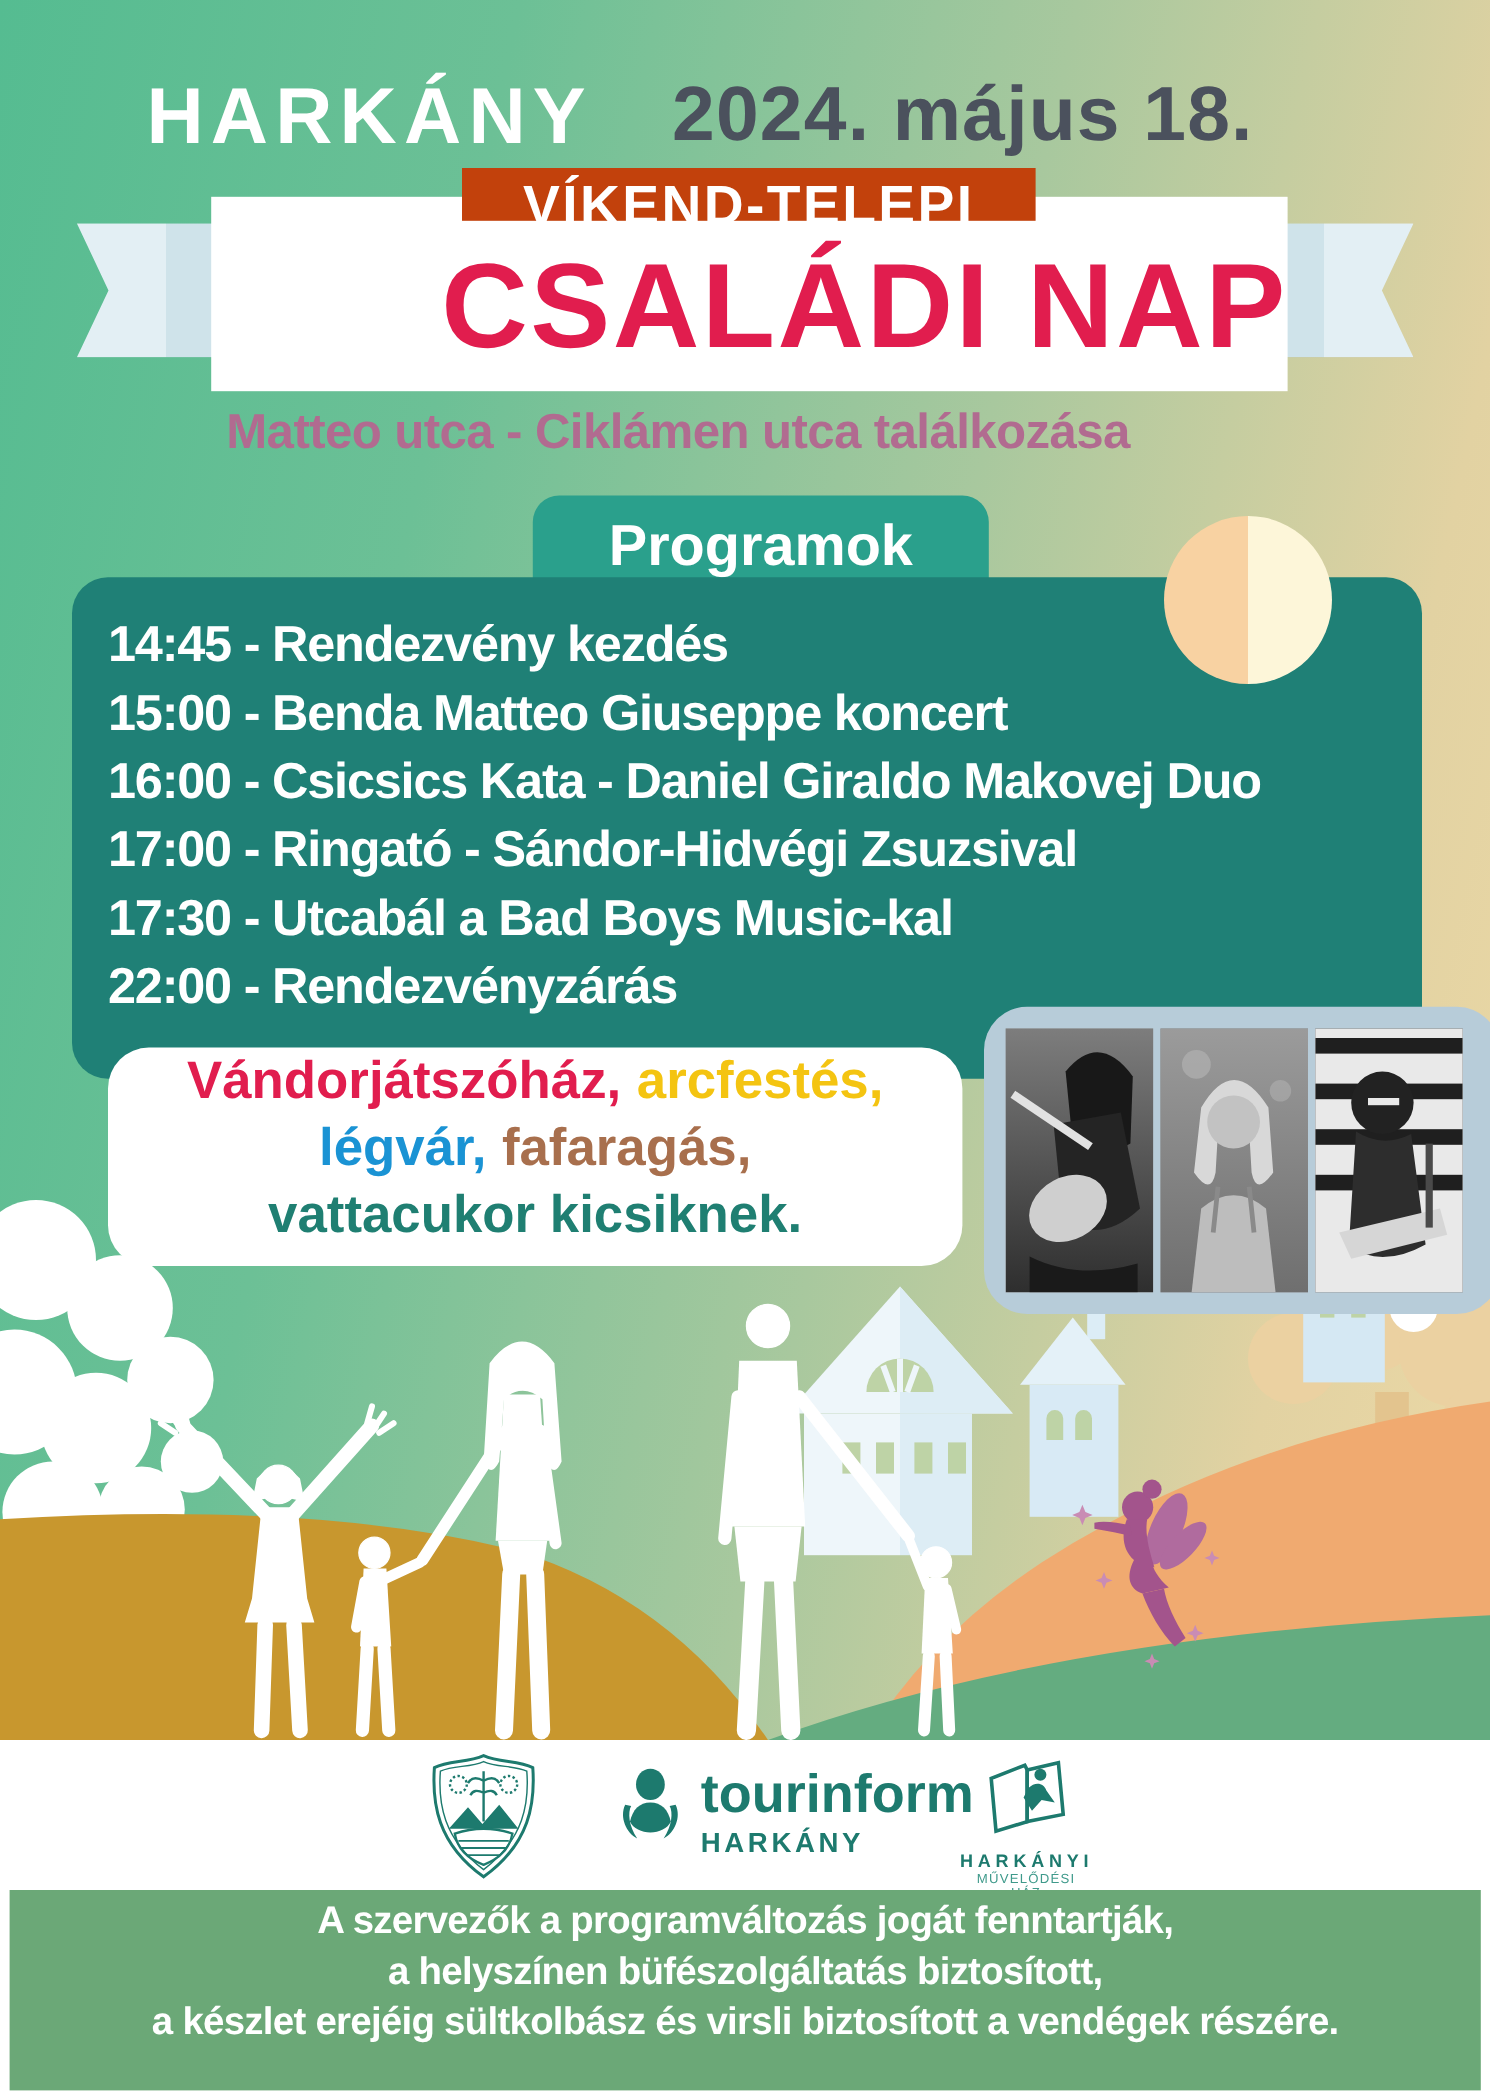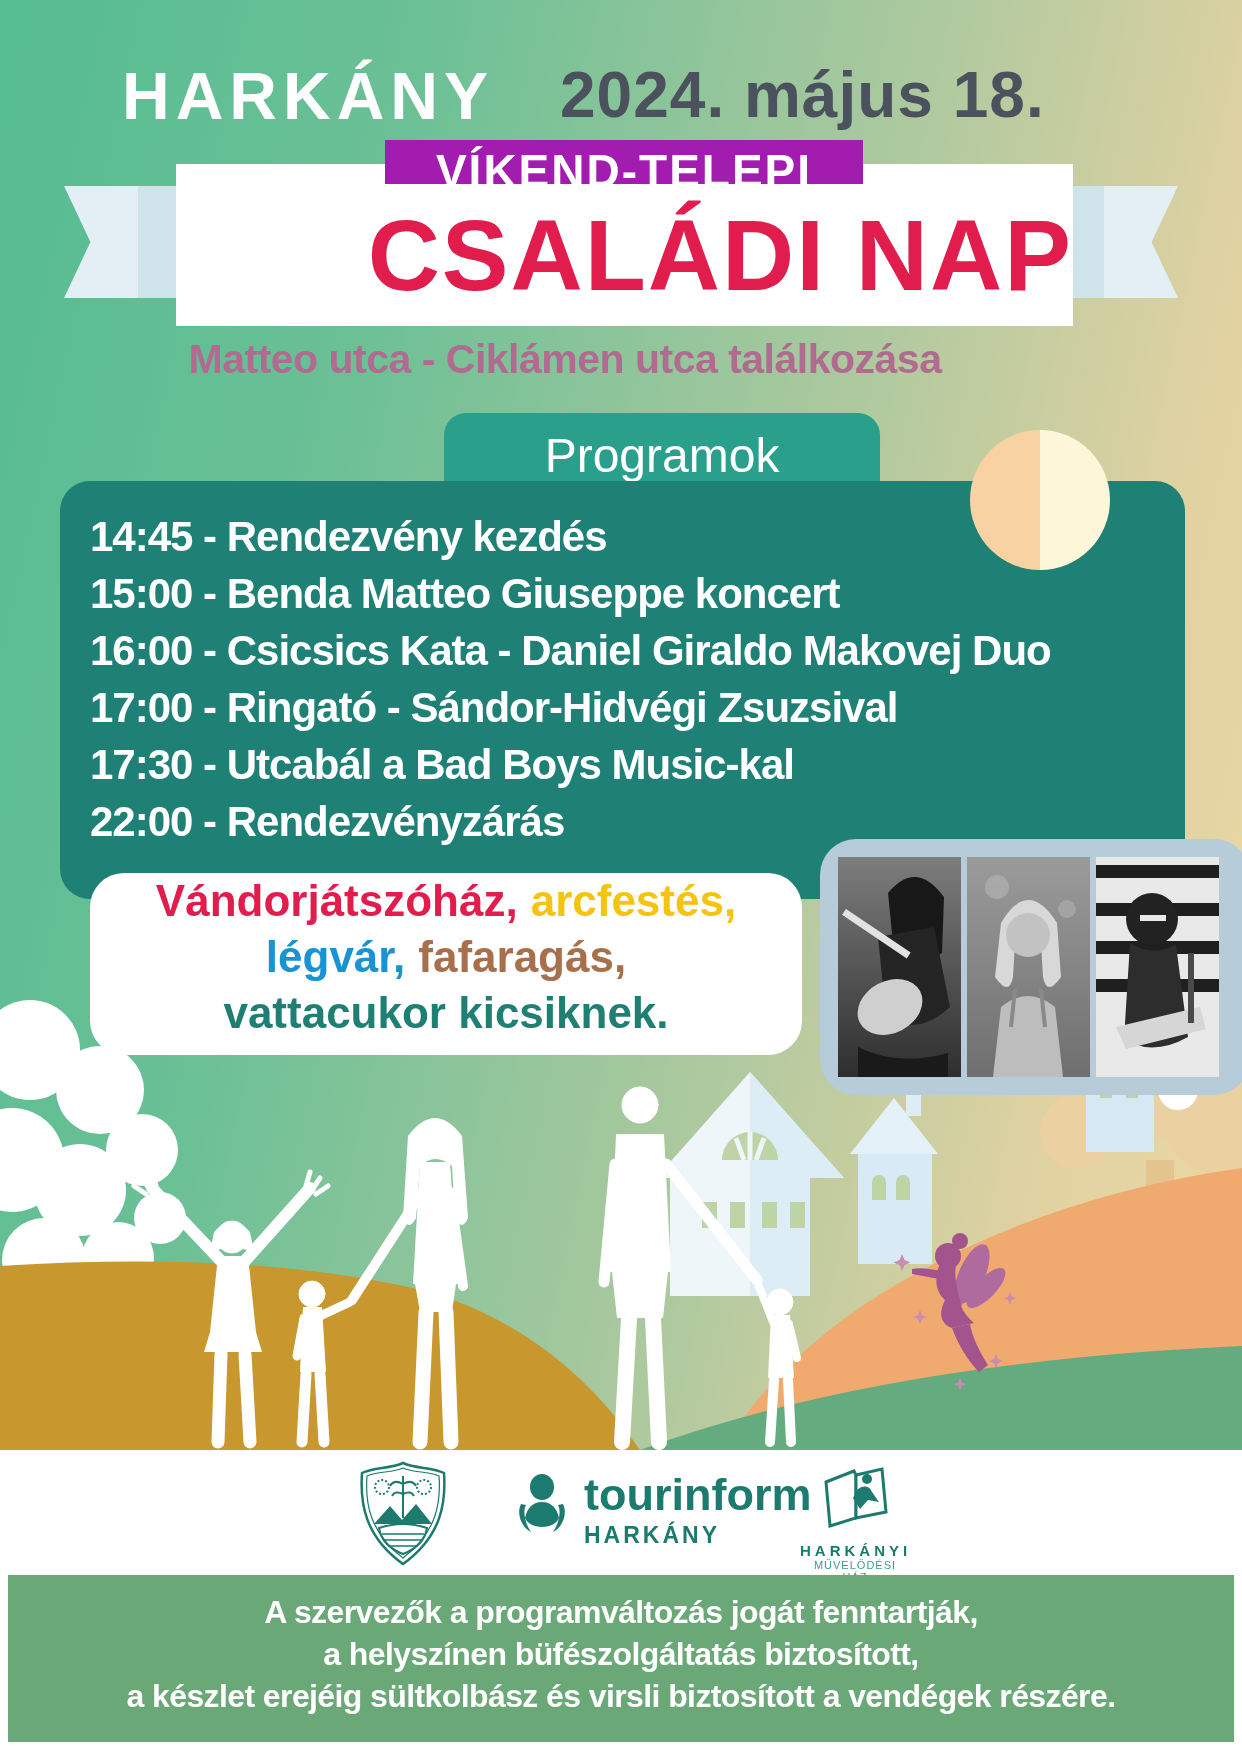--- a/index.html
+++ b/index.html
@@ -12,29 +12,29 @@
   .date{position:absolute;left:560px;top:58px;font-size:64px;font-weight:900;letter-spacing:1px;color:#4b515d;}
   
   .tail{position:absolute;top:186px;width:120px;height:112px;z-index:1;}
   .tail-left{left:64px;background:linear-gradient(90deg,#e3eff4 0 62%,#cfe3ea 62% 100%);
              clip-path:polygon(100% 0,0 0,22% 50%,0 100%,100% 100%);
              filter:drop-shadow(-4px 12px 5px rgba(40,90,70,.30));}
   .tail-right{left:1058px;background:linear-gradient(270deg,#e3eff4 0 62%,#cfe3ea 62% 100%);
               clip-path:polygon(0 0,100% 0,78% 50%,100% 100%,0 100%);
               filter:drop-shadow(4px 12px 5px rgba(120,100,60,.35));}
   .banner-panel{position:absolute;left:176px;top:164px;width:897px;height:162px;background:#ffffff;z-index:2;}
-  .vikend{position:absolute;left:385px;top:140px;width:478px;height:44px;background:#a21caf;z-index:3;
+  .vikend{position:absolute;left:385px;top:140px;width:478px;height:44px;background:#c2410c;z-index:3;
           color:#fff;font-size:46px;font-weight:900;letter-spacing:2px;text-align:center;line-height:62px;}
   .title{position:absolute;left:176px;top:198px;width:897px;z-index:3;text-align:right;
          font-size:100px;font-weight:900;letter-spacing:2px;color:#e11d4e;}
   .subtitle{position:absolute;left:0;top:336px;width:1130px;text-align:center;
             font-size:41px;font-weight:800;letter-spacing:-0.5px;color:#b16b90;}
   
-  .programok-badge{position:absolute;left:444px;top:413px;width:436px;height:84px;background:#2aa08c;
-                   border-radius:22px 22px 0 0;color:#fff;font-size:48px;font-weight:400;
+  .programok-badge{position:absolute;left:444px;top:413px;width:380px;height:84px;background:#2aa08c;
+                   border-radius:22px 22px 0 0;color:#fff;font-size:48px;font-weight:700;
                    text-align:center;line-height:86px;z-index:2;}
   .program-box{position:absolute;left:60px;top:481px;width:1125px;height:418px;background:#1f8076;
                border-radius:30px;z-index:2;box-sizing:border-box;padding:27px 0 0 30px;}
   .program-line{font-size:42px;font-weight:800;letter-spacing:-1px;color:#ffffff;line-height:57px;white-space:nowrap;}
   .moon{position:absolute;left:970px;top:430px;width:140px;height:140px;border-radius:50%;z-index:3;
         background:linear-gradient(90deg,#f8d2a2 0 50%,#fdf6d9 50% 100%);}
   
   .activities-box{position:absolute;left:90px;top:873px;width:712px;height:182px;background:#ffffff;
                   border-radius:34px;z-index:2;text-align:center;box-sizing:border-box;}
   .act-line{font-size:44px;font-weight:900;line-height:56px;}
@@ -50,21 +50,21 @@
   .arms{position:absolute;left:356px;top:10px;}
   .tourinform{position:absolute;left:514px;top:22px;display:flex;align-items:flex-start;}
   .tourinform-text{margin-left:14px;}
   .tourinform-word{font-size:45px;font-weight:600;color:#1d7a6e;letter-spacing:0;line-height:46px;}
   .tourinform-city{font-size:23px;font-weight:800;color:#1d7a6e;letter-spacing:3px;margin-top:4px;}
   .muvhaz{position:absolute;left:800px;top:12px;width:110px;text-align:center;}
   .muvhaz-l1{font-size:15px;font-weight:800;letter-spacing:4px;color:#1d7a6e;margin-top:2px;}
   .muvhaz-l2{font-size:11px;font-weight:400;letter-spacing:1px;color:#3f9a8b;}
   
   .footer-bar{position:absolute;left:8px;top:1575px;width:1226px;height:167px;background:#6ba877;z-index:2;
-              text-align:center;box-sizing:border-box;padding-top:16px;}
+              text-align:center;box-sizing:border-box;padding-top:4px;}
   .footer-line{font-size:32px;font-weight:800;letter-spacing:-0.6px;color:#ffffff;line-height:42px;}
 </style>
 </head>
 <body>
 
 <div class="poster">
   <div class="bg"></div>
 
   <div class="city">HARKÁNY</div>
   <div class="date">2024. május 18.</div>

